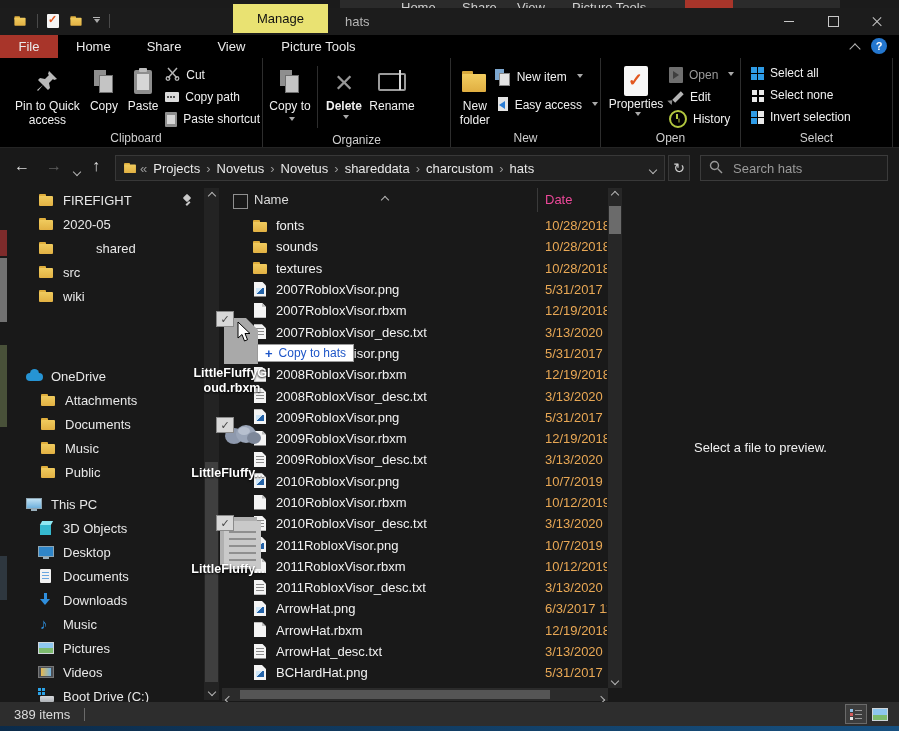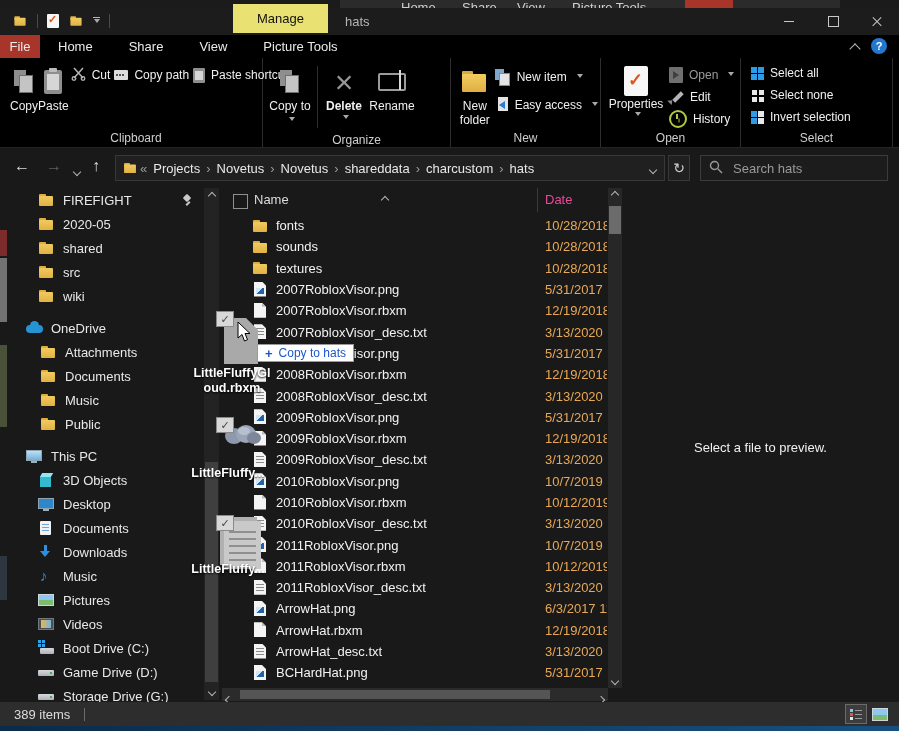--- a/index.html
+++ b/index.html
@@ -25,21 +25,21 @@
   .wc{position:absolute;top:0;width:44px;height:27px;display:flex;align-items:center;justify-content:center;}
   .ic-min{width:10px;height:1px;background:#c8c8c8;}
   .ic-max{width:9px;height:9px;border:1px solid #c8c8c8;}
   .ic-x-close{position:relative;width:12px;height:12px;}
   .ic-x-close::before,.ic-x-close::after{content:"";position:absolute;left:0;top:5px;width:12px;height:1.3px;background:#c8c8c8;}
   .ic-x-close::before{transform:rotate(45deg);} .ic-x-close::after{transform:rotate(-45deg);}
 
   
   #ribbon-tabs{left:0;top:35px;width:899px;height:23px;background:#000;display:flex;align-items:stretch;}
   .rtab{display:flex;align-items:center;justify-content:center;font-size:13px;color:#eaeaea;padding:0 18px;}
-  #file-tab{background:#a8352a;width:40px;padding:0;justify-content:center;}
+  #file-tab{background:#a8352a;width:40px;padding:9px;justify-content:center;}
   #ribbon-collapse{position:absolute;right:40px;top:6px;}
   #help-btn{position:absolute;right:12px;top:3px;width:16px;height:16px;border-radius:50%;background:#2477cf;
             color:#fff;font-size:11px;font-weight:bold;display:flex;align-items:center;justify-content:center;}
 
   
   #ribbon{left:0;top:58px;width:899px;height:90px;background:#000;display:flex;padding-left:10px;box-sizing:border-box;
           border-bottom:1px solid #242424;}
   .rgroup{display:flex;flex-direction:column;border-right:1px solid #2d2d2d;box-sizing:border-box;}
   .g-body{flex:1;display:flex;align-items:flex-start;padding-top:4px;}
   .g-label{height:17px;line-height:17px;text-align:center;font-size:12px;color:#cfcfcf;}
@@ -274,33 +274,41 @@
     <div class="rtab">View</div>
     <div class="rtab">Picture Tools</div>
     <span id="ribbon-collapse"><span class="chv up"></span></span>
     <span id="help-btn">?</span>
   </div>
 
   <div id="ribbon" class="abs">
 
     <div class="rgroup" style="width:253px">
       <div class="g-body">
+        <div class="rb-big" style="width:82px">
+          <span class="rb-ico">
+            <svg width="22" height="24" viewBox="0 0 22 24">
+                <path d="M13 1l8 8-3 1-1-1-4 4 1 5-2 2-5-5-5 6-1-1 6-5-5-5 2-2 5 1 4-4-1-1z" fill="#b9b9b9"></path>
+              </svg>
+          </span>
+          <span class="rb-lbl">Pin to Quick access</span>
+        </div>
         <div class="rb-big" style="width:42px">
           <span class="rb-ico">
               <span class="ic-pages"></span>
             </span>
           <span class="rb-lbl">Copy</span>
         </div>
         <div class="rb-big" style="width:44px">
           <span class="rb-ico">
               <span class="ic-paste"></span>
             </span>
           <span class="rb-lbl">Paste</span>
         </div>
-        <div style="display:flex;flex-direction:row;padding-top:2px">
+        <div style="display:flex;flex-direction:column;padding-top:2px">
           <div class="rb-sm">
             <span>
               <svg width="15" height="15" viewBox="0 0 15 15">
                   <path d="M3 12L12 2M3 2l9 10" stroke="#b5b5b5" stroke-width="1.5" fill="none"></path>
                   <circle cx="3" cy="12.5" r="1.8" fill="none" stroke="#b5b5b5" stroke-width="1.3"></circle>
                   <circle cx="12" cy="12.5" r="1.8" fill="none" stroke="#b5b5b5" stroke-width="1.3"></circle>
                 </svg>
             </span>
             <span>Cut</span>
           </div>
@@ -451,34 +459,34 @@
     <div id="sb-items">
         <div class="sb-row" style="padding-left: 28px;">
           <span class="ico si-folder"></span>
           <span class="sb-lbl">FIREFIGHT</span>
           <span class="pin-ico"></span>
         </div>
         <div class="sb-row" style="padding-left: 28px;">
           <span class="ico si-folder"></span>
           <span class="sb-lbl">2020-05</span>
         </div>
-        <div class="sb-row" style="padding-left: 28px;">
+        <div class="sb-row" style="padding-left: 28px; gap: 33px;">
           <span class="ico si-folder"></span>
           <span class="sb-lbl">shared</span>
         </div>
         <div class="sb-row" style="padding-left: 28px;">
           <span class="ico si-folder"></span>
           <span class="sb-lbl">src</span>
         </div>
         <div class="sb-row" style="padding-left: 28px;">
           <span class="ico si-folder"></span>
           <span class="sb-lbl">wiki</span>
         </div>
         <div class="sb-gap"></div>
-        <div class="sb-row" style="padding-left: 16px;">
+        <div class="sb-row" style="padding-left: 16px; margin-top: 48px;">
           <span class="ico si-cloud"></span>
           <span class="sb-lbl">OneDrive</span>
         </div>
         <div class="sb-row" style="padding-left: 30px;">
           <span class="ico si-folder"></span>
           <span class="sb-lbl">Attachments</span>
         </div>
         <div class="sb-row" style="padding-left: 30px;">
           <span class="ico si-folder"></span>
           <span class="sb-lbl">Documents</span>

